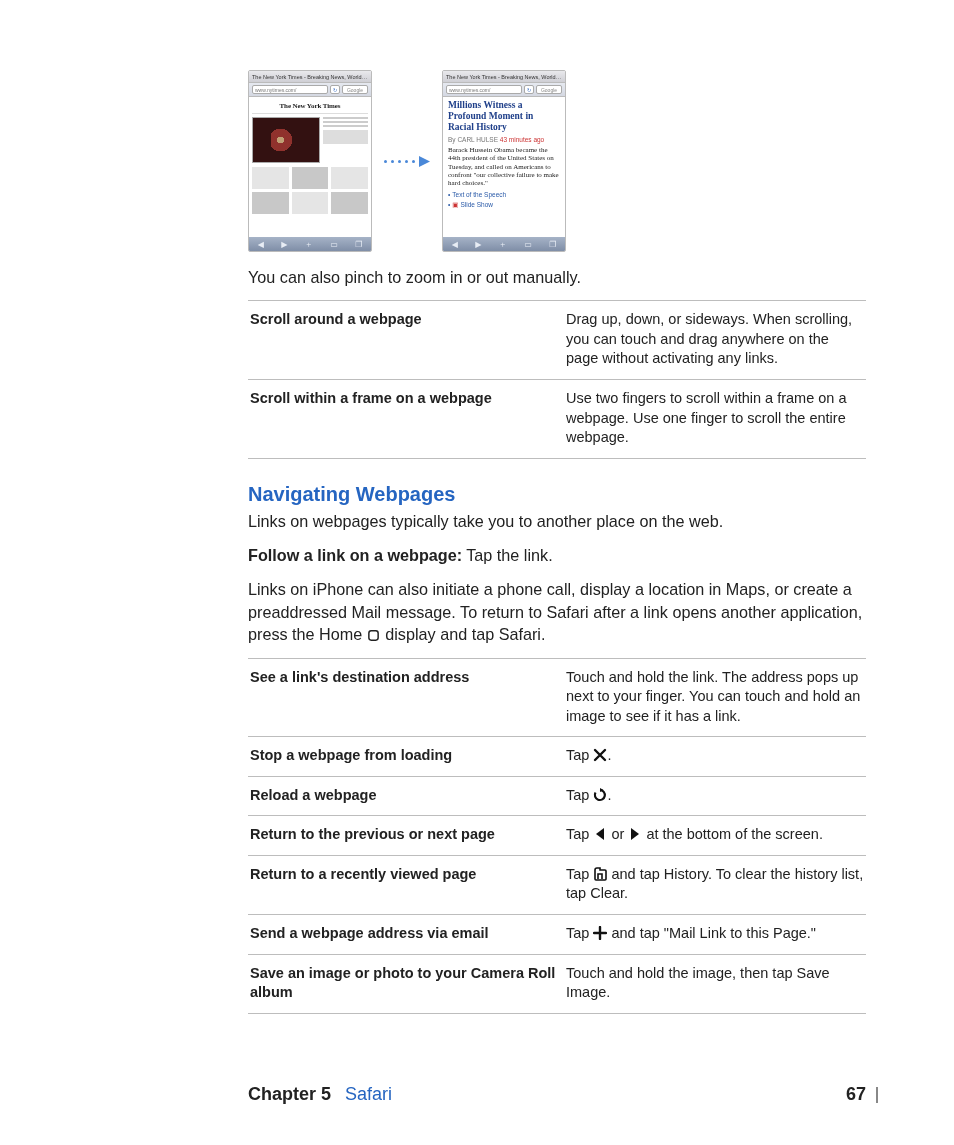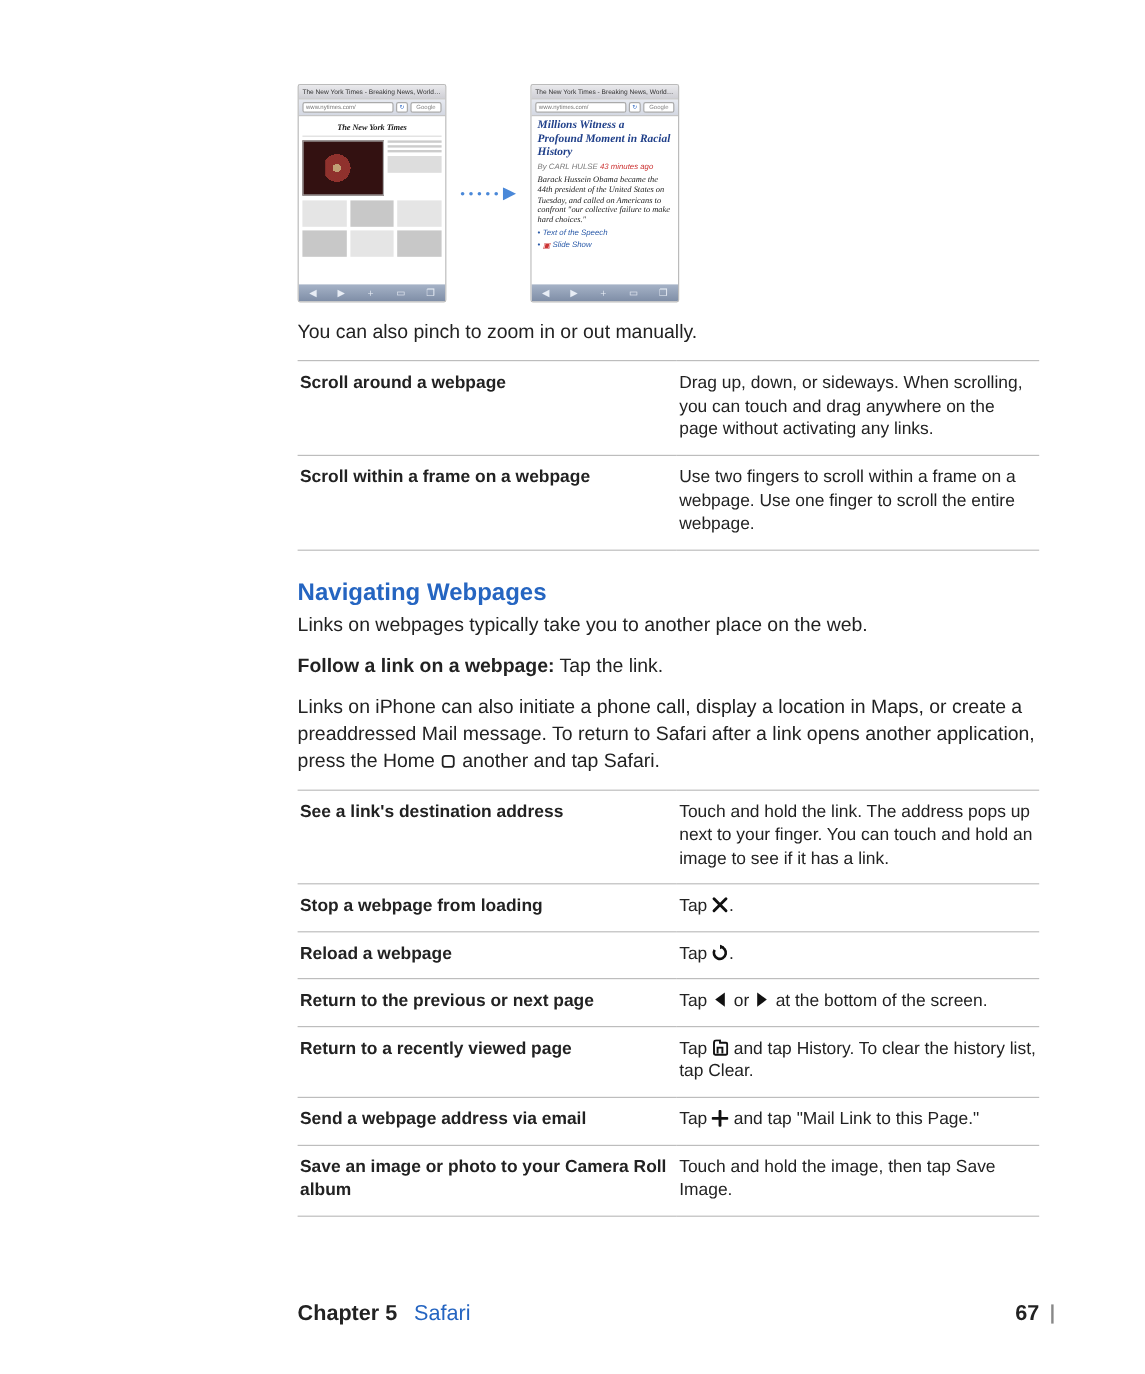--- a/index.html
+++ b/index.html
@@ -92,21 +92,20 @@
     border-radius: 2px;
     font-size: 5px;
     color: #888;
     display: flex; align-items: center; justify-content: center;
   }
   .phone-body {
     flex: 1;
     background: #fff;
     padding: 2px 3px;
     overflow: hidden;
-    font-style: italic;
   }
   .nyt-masthead {
     text-align: center;
     font-family: Georgia, 'Times New Roman', serif;
     font-size: 7px;
     font-weight: 600;
     padding: 3px 0;
     border-bottom: 1px solid #ddd;
     letter-spacing: -0.1px;
   }
@@ -341,21 +340,21 @@
   <div class="h2">Navigating Webpages</div>
   <p class="para">Links on webpages typically take you to another place on the web.</p>
   <p class="para">
     <span class="bold-run">Follow a link on a webpage:</span><span>  Tap the link.</span>
   </p>
   <p class="para">
     <span>Links on iPhone can also initiate a phone call, display a location in Maps, or create a preaddressed Mail message. To return to Safari after a link opens another application, press the Home </span><span class="inline-icon">
         <svg width="13" height="13" viewBox="0 0 14 14">
           <rect x="2" y="2" width="10" height="10" rx="2.5" fill="none" stroke="#222" stroke-width="1.6"></rect>
         </svg>
-      </span><span> another and tap Safari.</span>
+      </span><span> display and tap Safari.</span>
   </p>
 
   <table class="doc-table">
     <tbody id="tbody-nav">
         <tr>
           <td class="left">See a link's destination address</td>
           <td><span>Touch and hold the link. The address pops up next to your finger. You can touch and hold an image to see if it has a link.</span></td>
         </tr>
         <tr>
           <td class="left">Stop a webpage from loading</td>

